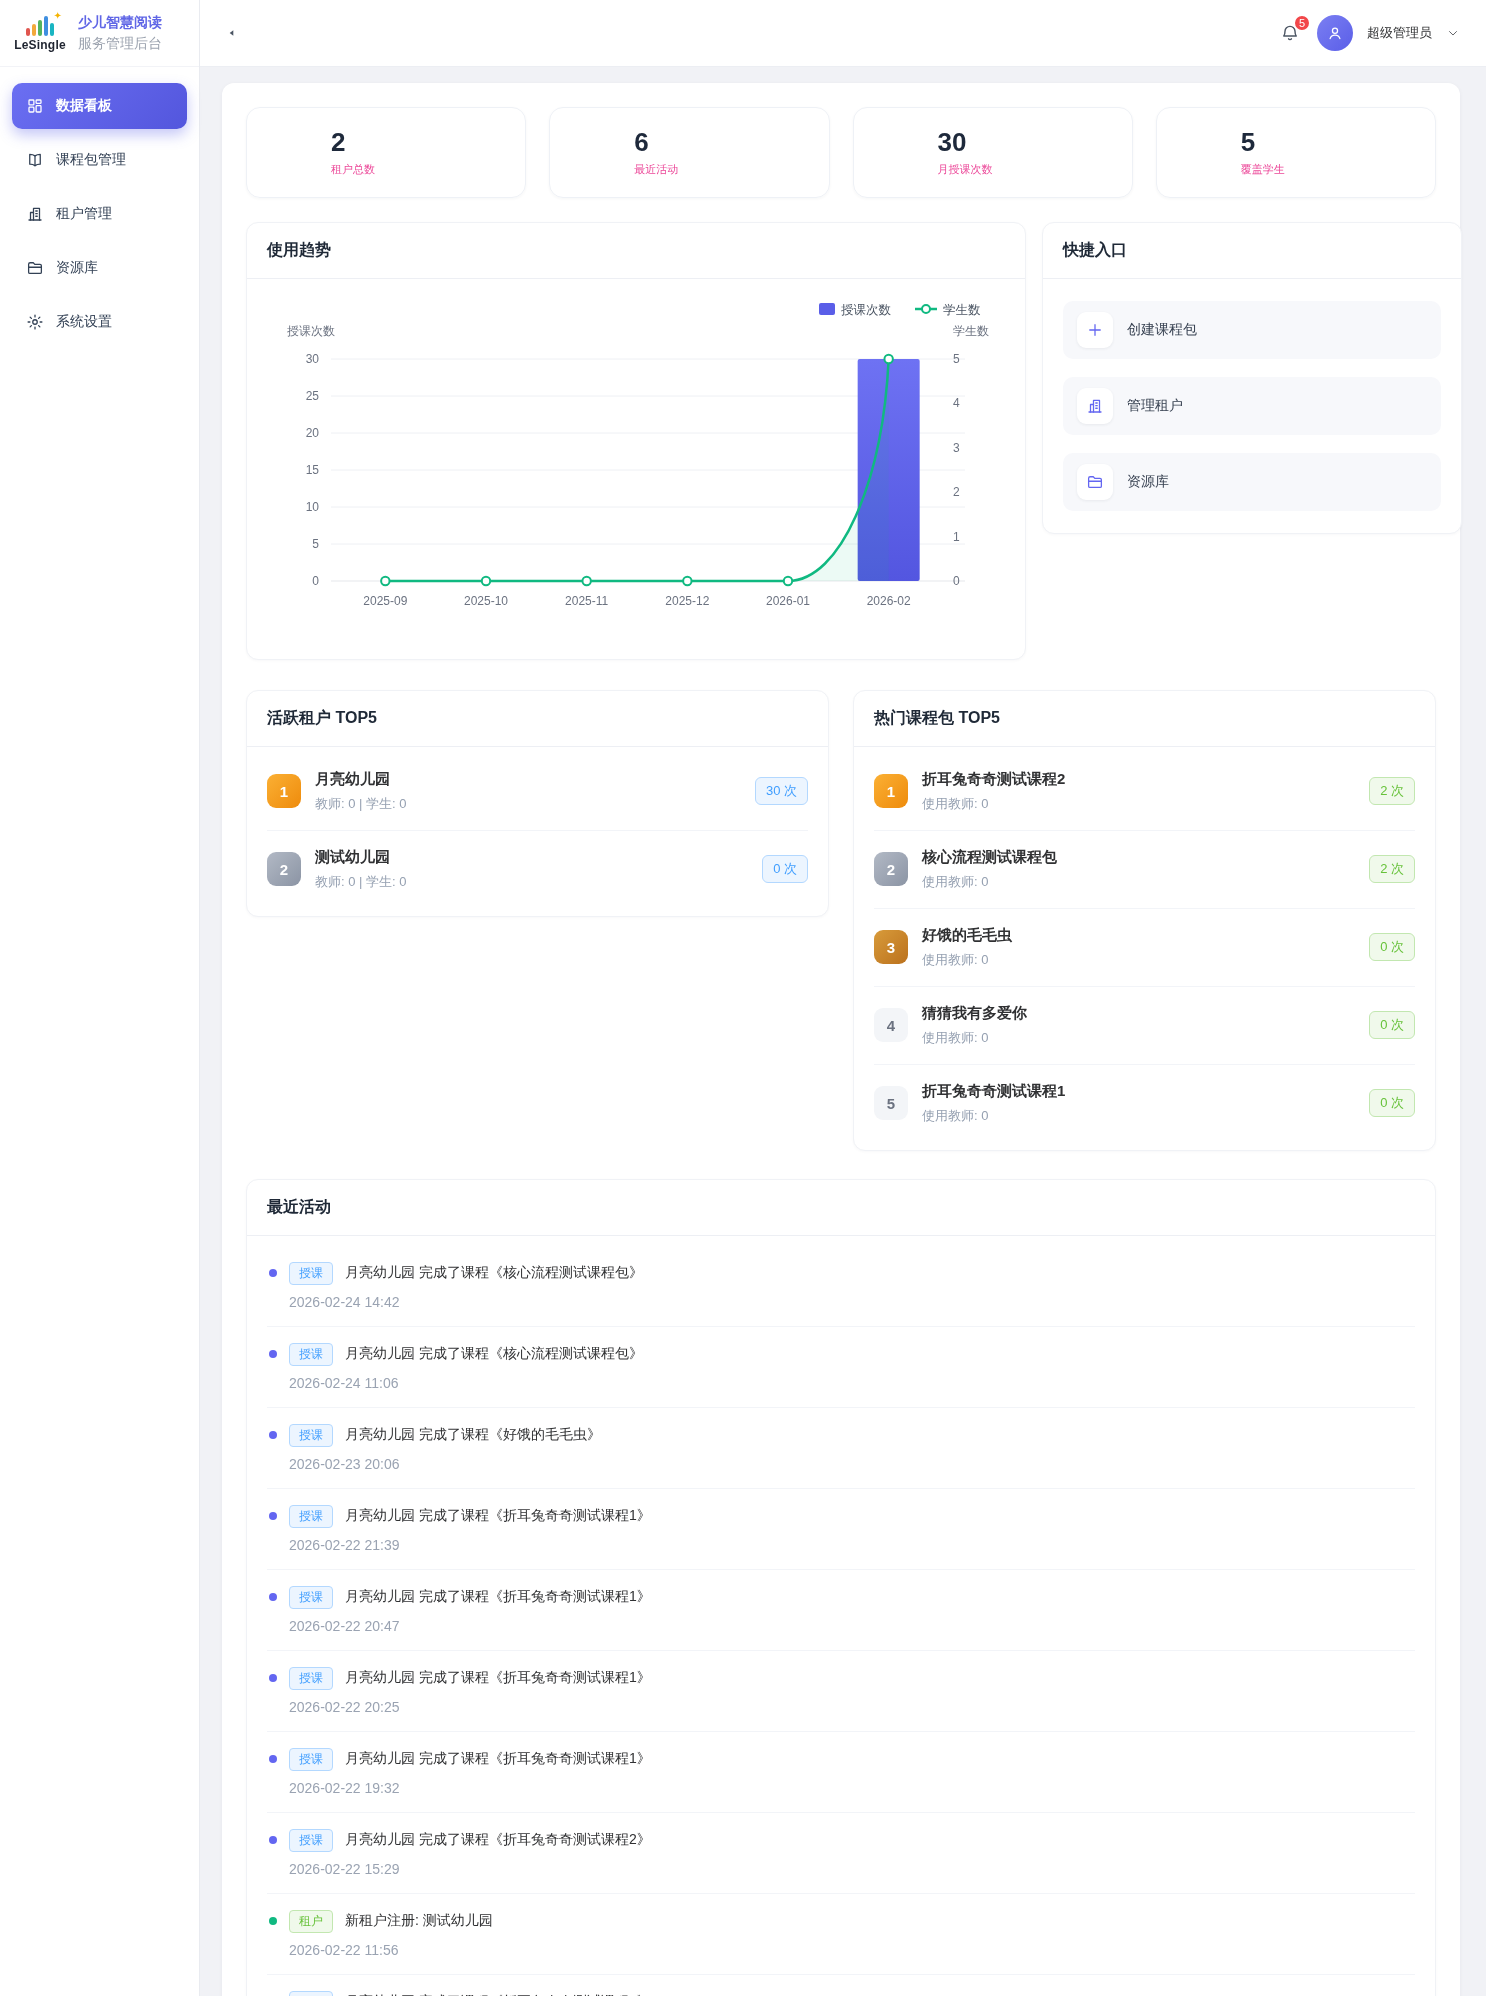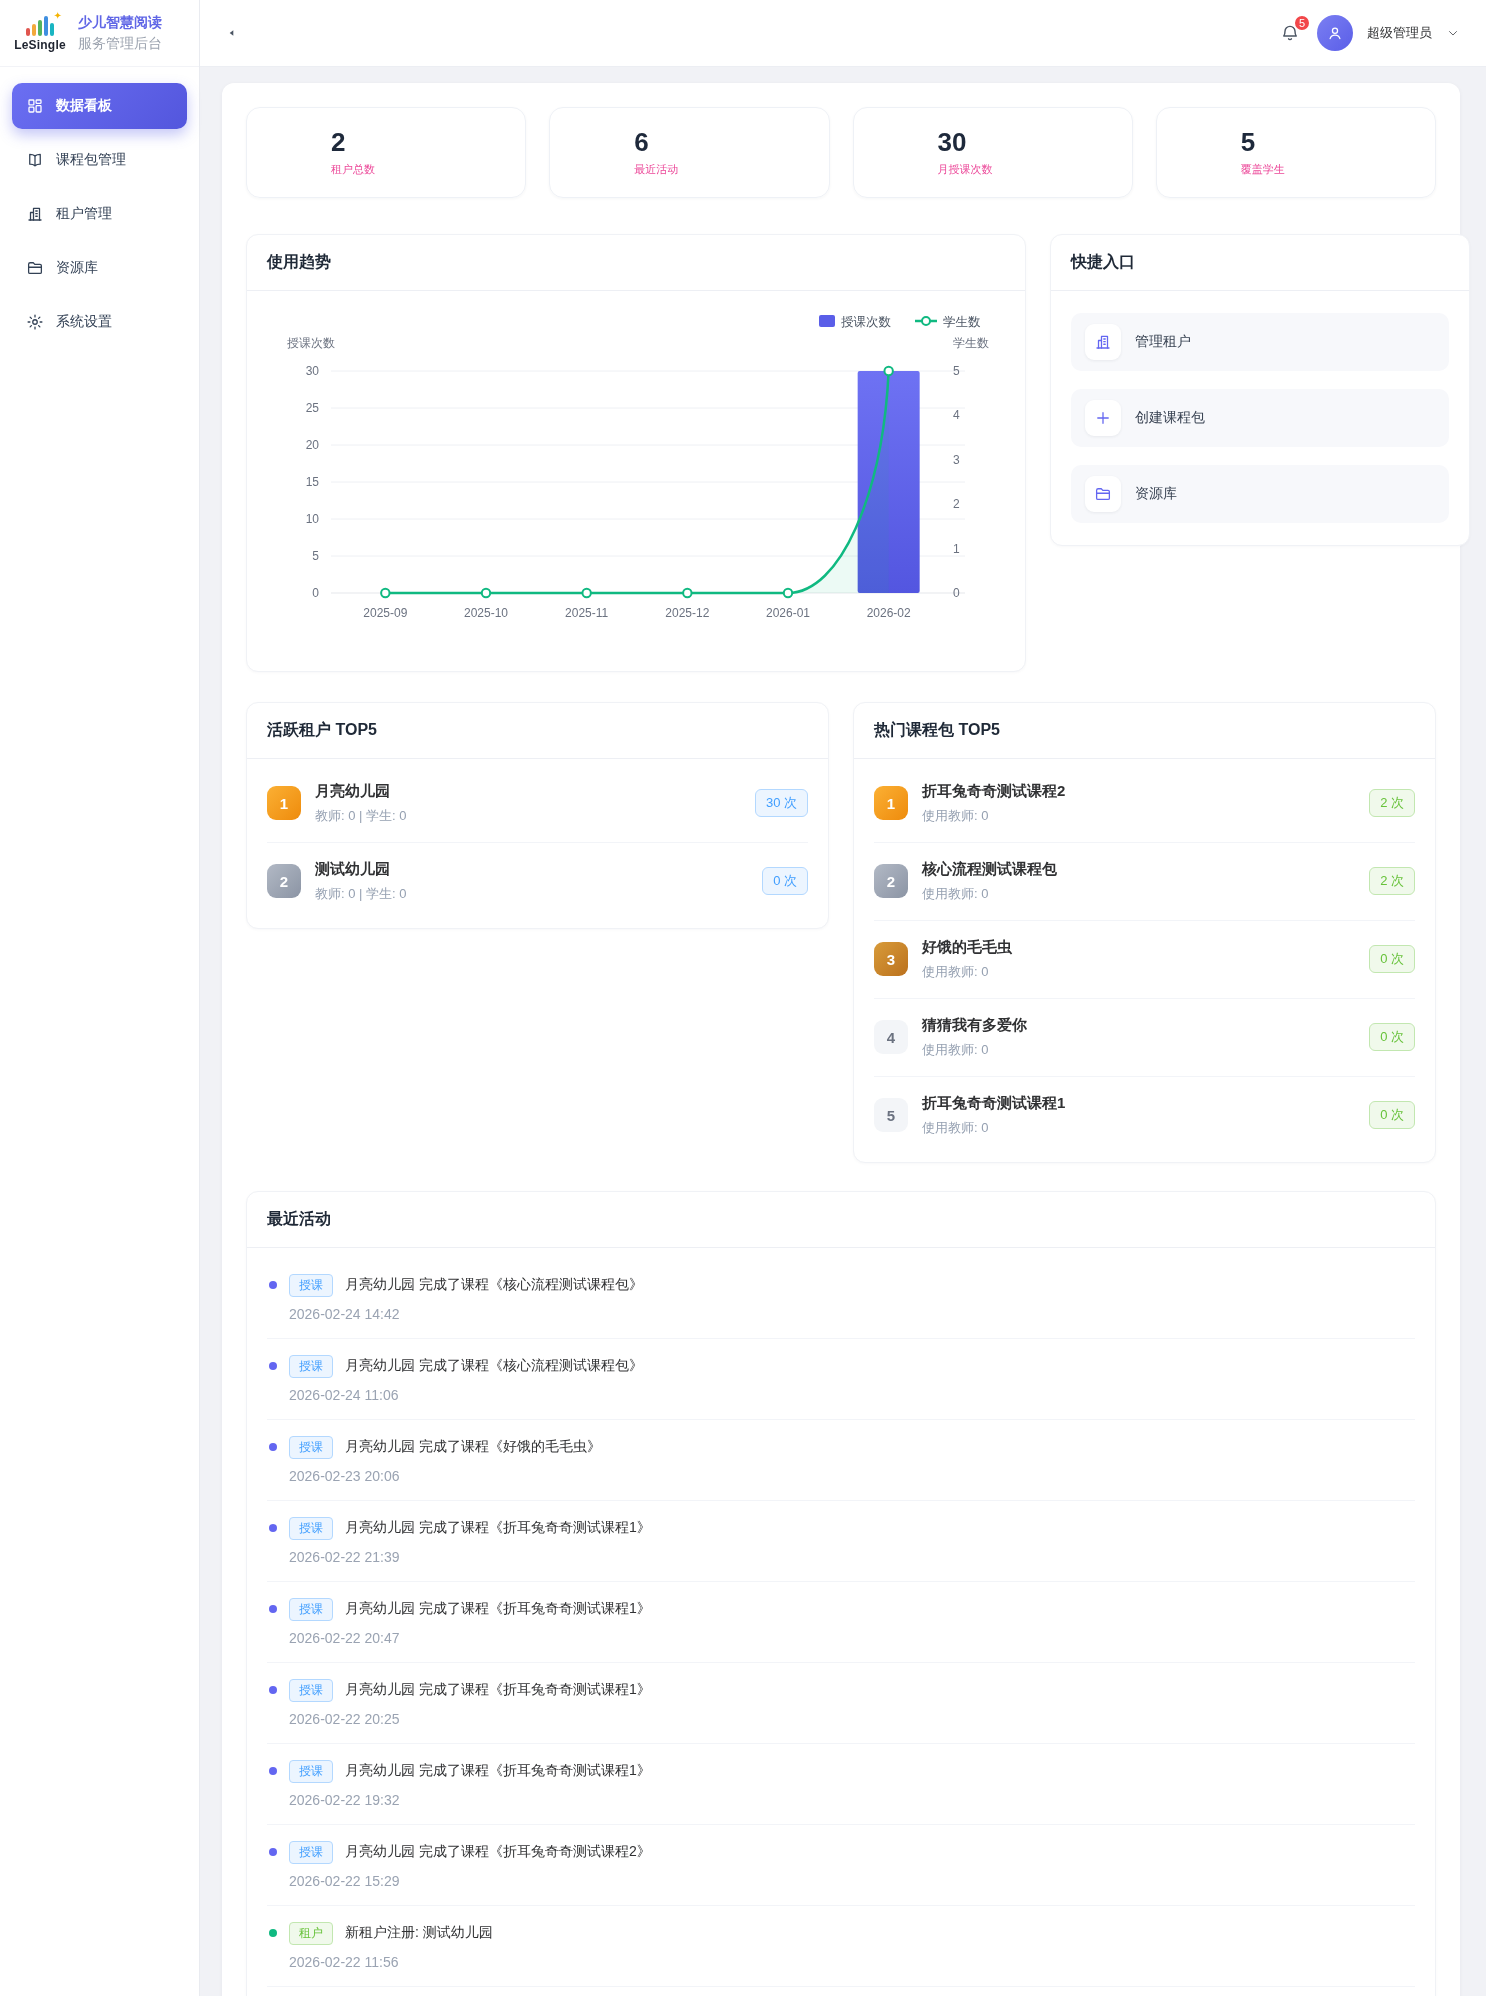--- a/index.html
+++ b/index.html
@@ -46,21 +46,21 @@
   .stat-ic .ic { width:24px; height:24px; stroke:#fff; }
   .stat-val { font-size:26px; font-weight:700; color:#1e293b; line-height:1.1; }
   .stat-lab { font-size:11px; color:#ec4899; margin-top:5px; }
 
   
   .panel { border:1px solid #f0f2f6; border-radius:12px; background:#fff; box-shadow:0 1px 3px rgba(30,41,59,.03); }
   .panel-head { padding:17px 20px; border-bottom:1px solid #edeff4; }
   .panel-title { font-size:16px; font-weight:700; color:#1f2937; }
   .panel-body { padding:20px 24px; }
 
-  .row2 { display:flex; gap:24px; margin-top:36px; align-items:flex-start; }
+  .row2 { display:flex; gap:16px; margin-top:24px; align-items:flex-start; }
   .chart-panel { flex:1; }
   .chart-panel .panel-body { padding:14px 24px 26px; }
   .quick-panel { width:420px; flex:none; }
   .quick-panel .panel-body { padding:22px 20px; display:flex; flex-direction:column; gap:18px; }
   .quick-item { background:#f7f8fb; border-radius:10px; padding:11px 14px; display:flex; align-items:center; gap:14px; cursor:pointer; }
   .quick-ic { width:36px; height:36px; background:#fff; border-radius:9px; display:flex; align-items:center; justify-content:center; box-shadow:0 1px 3px rgba(30,41,59,.07); }
   .quick-ic .ic { width:18px; height:18px; stroke:#6366f1; }
   .quick-label { font-size:14px; color:#374151; }
 
   
@@ -373,36 +373,36 @@
       <section class="panel quick-panel">
         <div class="panel-head">
           <span class="panel-title">快捷入口</span>
         </div>
         <div class="panel-body">
 
             <div class="quick-item">
               <div class="quick-ic">
                 <span style="width: 18px; height: 18px; display: inline-block;">
                   <svg class="ic" style="display:block;width:100%;height:100%">
-                    <use href="#building-icon"></use>
+                    <use href="#plus-icon"></use>
                   </svg>
                 </span>
               </div>
-              <span class="quick-label">管理租户</span>
+              <span class="quick-label">创建课程包</span>
             </div>
 
             <div class="quick-item">
               <div class="quick-ic">
                 <span style="width: 18px; height: 18px; display: inline-block;">
                   <svg class="ic" style="display:block;width:100%;height:100%">
-                    <use href="#plus-icon"></use>
+                    <use href="#building-icon"></use>
                   </svg>
                 </span>
               </div>
-              <span class="quick-label">创建课程包</span>
+              <span class="quick-label">管理租户</span>
             </div>
 
             <div class="quick-item">
               <div class="quick-ic">
                 <span style="width: 18px; height: 18px; display: inline-block;">
                   <svg class="ic" style="display:block;width:100%;height:100%">
                     <use href="#folder-icon"></use>
                   </svg>
                 </span>
               </div>

